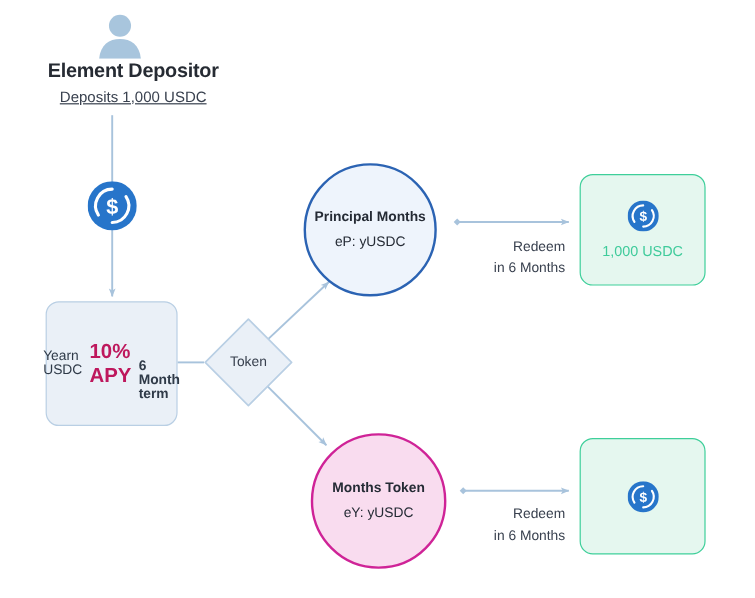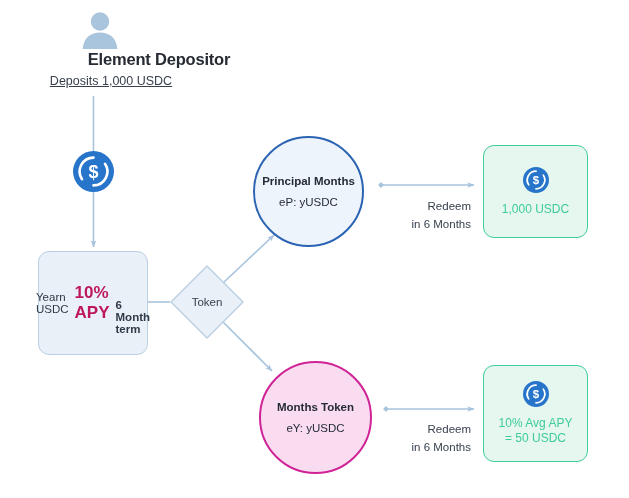--- a/index.html
+++ b/index.html
@@ -29,21 +29,20 @@
     width: 42px; height: 40px;
   }
   #depositor-title {
     left: 0px; top: 50px;
     width: 222px;
     text-align: center;
     font-size: 16.5px;
     font-weight: bold;
     letter-spacing: -0.2px;
     color: #262b33;
-    margin-left: 48px;
   }
   #depositor-sub {
     left: 0px; top: 74px;
     width: 222px;
     text-align: center;
     font-size: 12.5px;
     font-weight: normal;
     color: #39414f;
     text-decoration: underline;
   }
@@ -226,17 +225,13 @@
   <div class="rtext">1,000 USDC</div>
 </div>
 
 <div class="abs result-box" id="result-yield">
   <svg style="width:26px;height:26px;" viewBox="0 0 41 41" xmlns="http://www.w3.org/2000/svg">
     <circle cx="20.5" cy="20.5" r="20.5" fill="#2775ca"></circle>
     <path d="M20.5,6.6 A13.9,13.9 0 0 0 9.0,28.2" fill="none" stroke="#ffffff" stroke-width="2.8" stroke-linecap="round"></path>
     <path d="M20.5,34.4 A13.9,13.9 0 0 0 32.0,12.8" fill="none" stroke="#ffffff" stroke-width="2.8" stroke-linecap="round"></path>
     <text x="20.5" y="27.2" text-anchor="middle" font-family="Liberation Sans, sans-serif" font-size="18" font-weight="bold" fill="#ffffff">$</text>
   </svg>
-  <div style="display:flex;flex-direction:column;align-items:center;">
-    <div class="rtext">10% Avg APY</div>
-    <div class="rtext">= 50 USDC</div>
-  </div>
 </div>
 
 </body></html>

